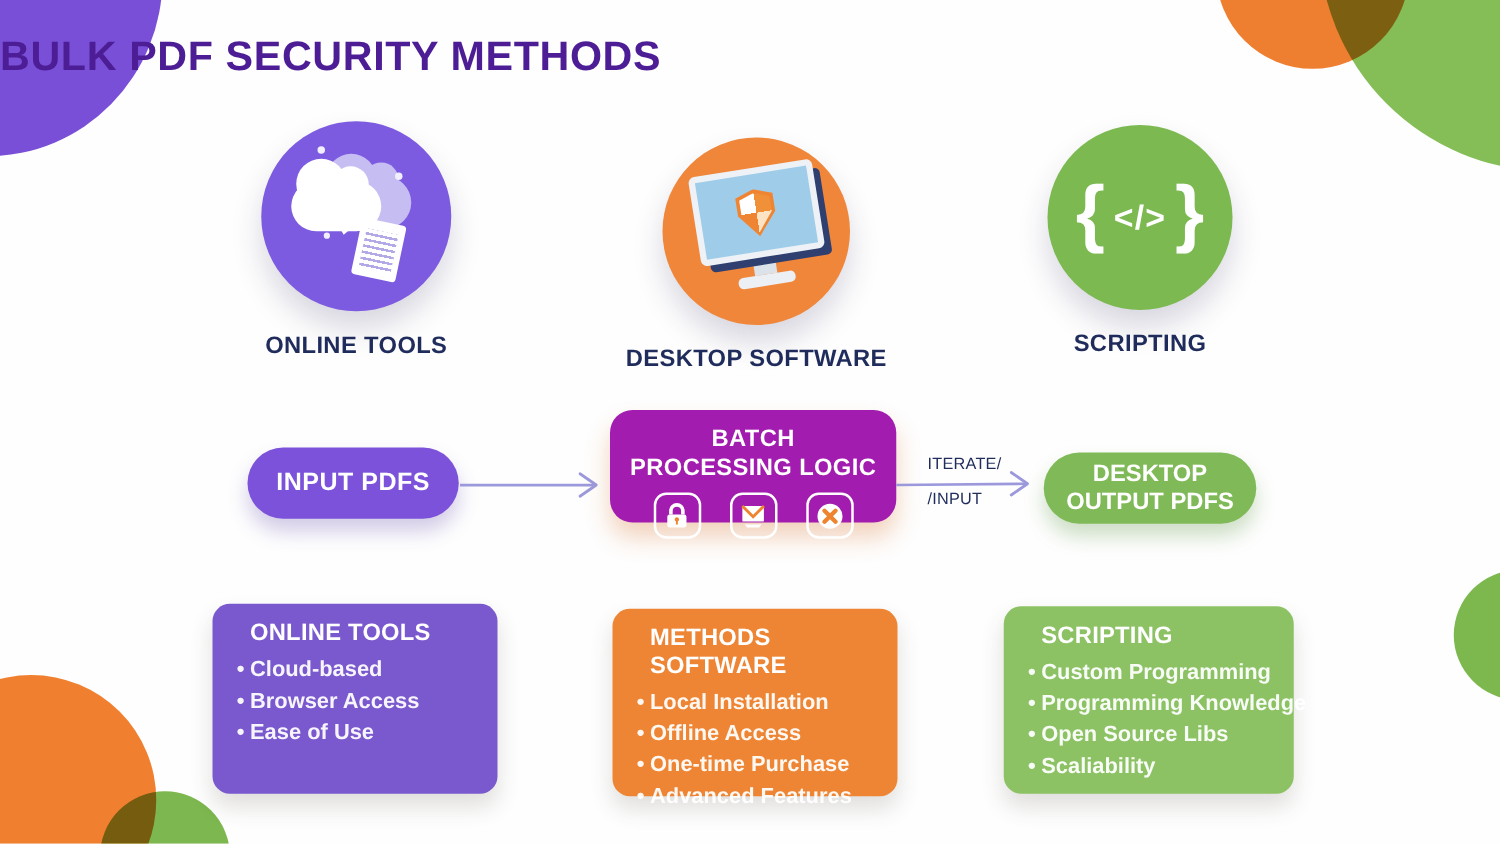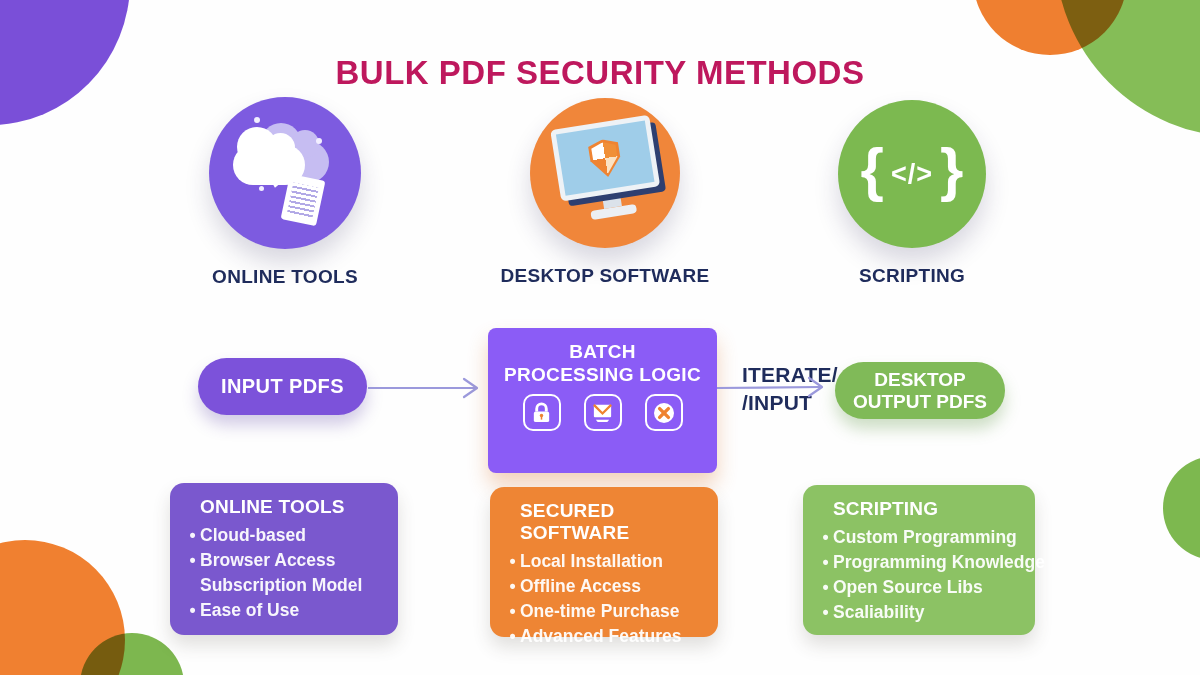--- a/index.html
+++ b/index.html
@@ -11,27 +11,27 @@
   .deco{position:absolute;border-radius:50%;}
   .deco.purple-tl{left:-150px;top:-160px;width:280px;height:285px;background:#7a4fd8;}
   .deco.green-tr{left:1055px;top:-233px;width:370px;height:370px;background:#85bd57;}
   .deco.orange-tr{left:973px;top:-99px;width:154px;height:154px;background:#f08030;mix-blend-mode:multiply;}
   .deco.green-right{left:1163px;top:456px;width:104px;height:104px;background:#7db84f;}
   .deco.orange-bl{left:-75px;top:540px;width:200px;height:200px;background:#f08030;}
   .deco.green-bl{left:80px;top:633px;width:104px;height:104px;background:#7db84f;mix-blend-mode:multiply;}
 
   
   .title{
-    position:absolute;left:0;right:0;top:26px;text-align:center;
-    font-size:33px;font-weight:800;color:#be185d;letter-spacing:.5px;margin-top:28px;
+    position:absolute;left:0;right:0;top:26px;text-align:left;
+    font-size:33px;font-weight:800;color:#4c1d95;letter-spacing:.5px;
   }
 
   
   .method{position:absolute;width:220px;text-align:center;}
-  .m1{left:175px;top:97px;} .m2{left:495px;top:98px;} .m3{left:802px;top:100px;}
+  .m1{left:175px;top:97px;} .m2{left:495px;top:110px;} .m3{left:802px;top:100px;}
   .mcircle{
     position:relative;margin:0 auto;border-radius:50%;
     box-shadow:0 14px 24px rgba(45,40,90,.18);
   }
   .m1 .mcircle{width:152px;height:152px;background:#7d5be0;}
   .m2 .mcircle{width:150px;height:150px;background:#f0863a;}
   .m3 .mcircle{width:148px;height:148px;background:#7cb950;}
   .mlabel{margin-top:17px;font-size:19px;font-weight:800;color:#1f2c5c;letter-spacing:.3px;}
 
   
@@ -83,29 +83,29 @@
   
   .pill{
     position:absolute;border-radius:30px;color:#fff;font-weight:800;
     display:flex;flex-direction:column;align-items:center;justify-content:center;text-align:right;
   }
   .input-pill{left:198px;top:358px;width:169px;height:57px;background:#7c52da;
     font-size:20px;letter-spacing:.4px;box-shadow:0 10px 16px rgba(80,50,160,.25);}
   .output-pill{left:835px;top:362px;width:170px;height:57px;background:#80ba58;
     font-size:19px;line-height:22px;box-shadow:0 10px 16px rgba(80,140,50,.28);}
   .process-box{
-    position:absolute;left:488px;top:328px;width:229px;height:145px;background:#8b5cf6;
-    border-radius:8px;color:#fff;text-align:center;
+    position:absolute;left:488px;top:328px;width:229px;height:90px;background:#a21caf;
+    border-radius:18px;color:#fff;text-align:center;
     box-shadow:0 12px 20px rgba(215,110,35,.30);
   }
   .process-title{margin-top:12px;font-size:19px;font-weight:800;line-height:23px;letter-spacing:.3px;}
   .picons{display:flex;justify-content:center;gap:23px;margin-top:8px;}
   .pbicon{width:38px;height:37px;border:2.5px solid #fff;border-radius:10px;box-sizing:border-box;
     display:flex;align-items:center;justify-content:center;}
-  .iter{position:absolute;font-size:21px;font-weight:700;color:#1f2c5c;letter-spacing:.2px;}
+  .iter{position:absolute;font-size:13px;font-weight:400;color:#1f2c5c;letter-spacing:.2px;}
   .iter1{left:742px;top:363px;} .iter2{left:742px;top:391px;}
   .arrow-svg{position:absolute;}
 
   
   .card{position:absolute;border-radius:14px;color:#fff;box-sizing:border-box;padding-top:13px;
     box-shadow:0 10px 18px rgba(70,60,50,.16);}
   .card-online{left:170px;top:483px;width:228px;height:152px;background:#7a58ce;}
   .card-desktop{left:490px;top:487px;width:228px;height:150px;background:#ee8534;}
   .card-scripting{left:803px;top:485px;width:232px;height:150px;background:#8cc264;}
   .card h3{margin:0 0 5px 30px;font-size:19px;font-weight:800;letter-spacing:.2px;}
@@ -230,32 +230,28 @@
     <ul>
       <li>
           <span class="marker">•</span>
           <span class="itext">Cloud-based</span>
         </li>
       <li>
           <span class="marker">•</span>
           <span class="itext">Browser Access</span>
         </li>
       <li>
-          <span class="marker"></span>
-          <span class="itext">Subscription Model</span>
-        </li>
-      <li>
           <span class="marker">•</span>
           <span class="itext">Ease of Use</span>
         </li>
     </ul>
   </div>
 
   <div class="card card-desktop">
-    <h3>SECURED SOFTWARE</h3>
+    <h3>METHODS SOFTWARE</h3>
     <ul>
       <li>
           <span class="marker">•</span>
           <span class="itext">Local Installation</span>
         </li>
       <li>
           <span class="marker">•</span>
           <span class="itext">Offline Access</span>
         </li>
       <li>

